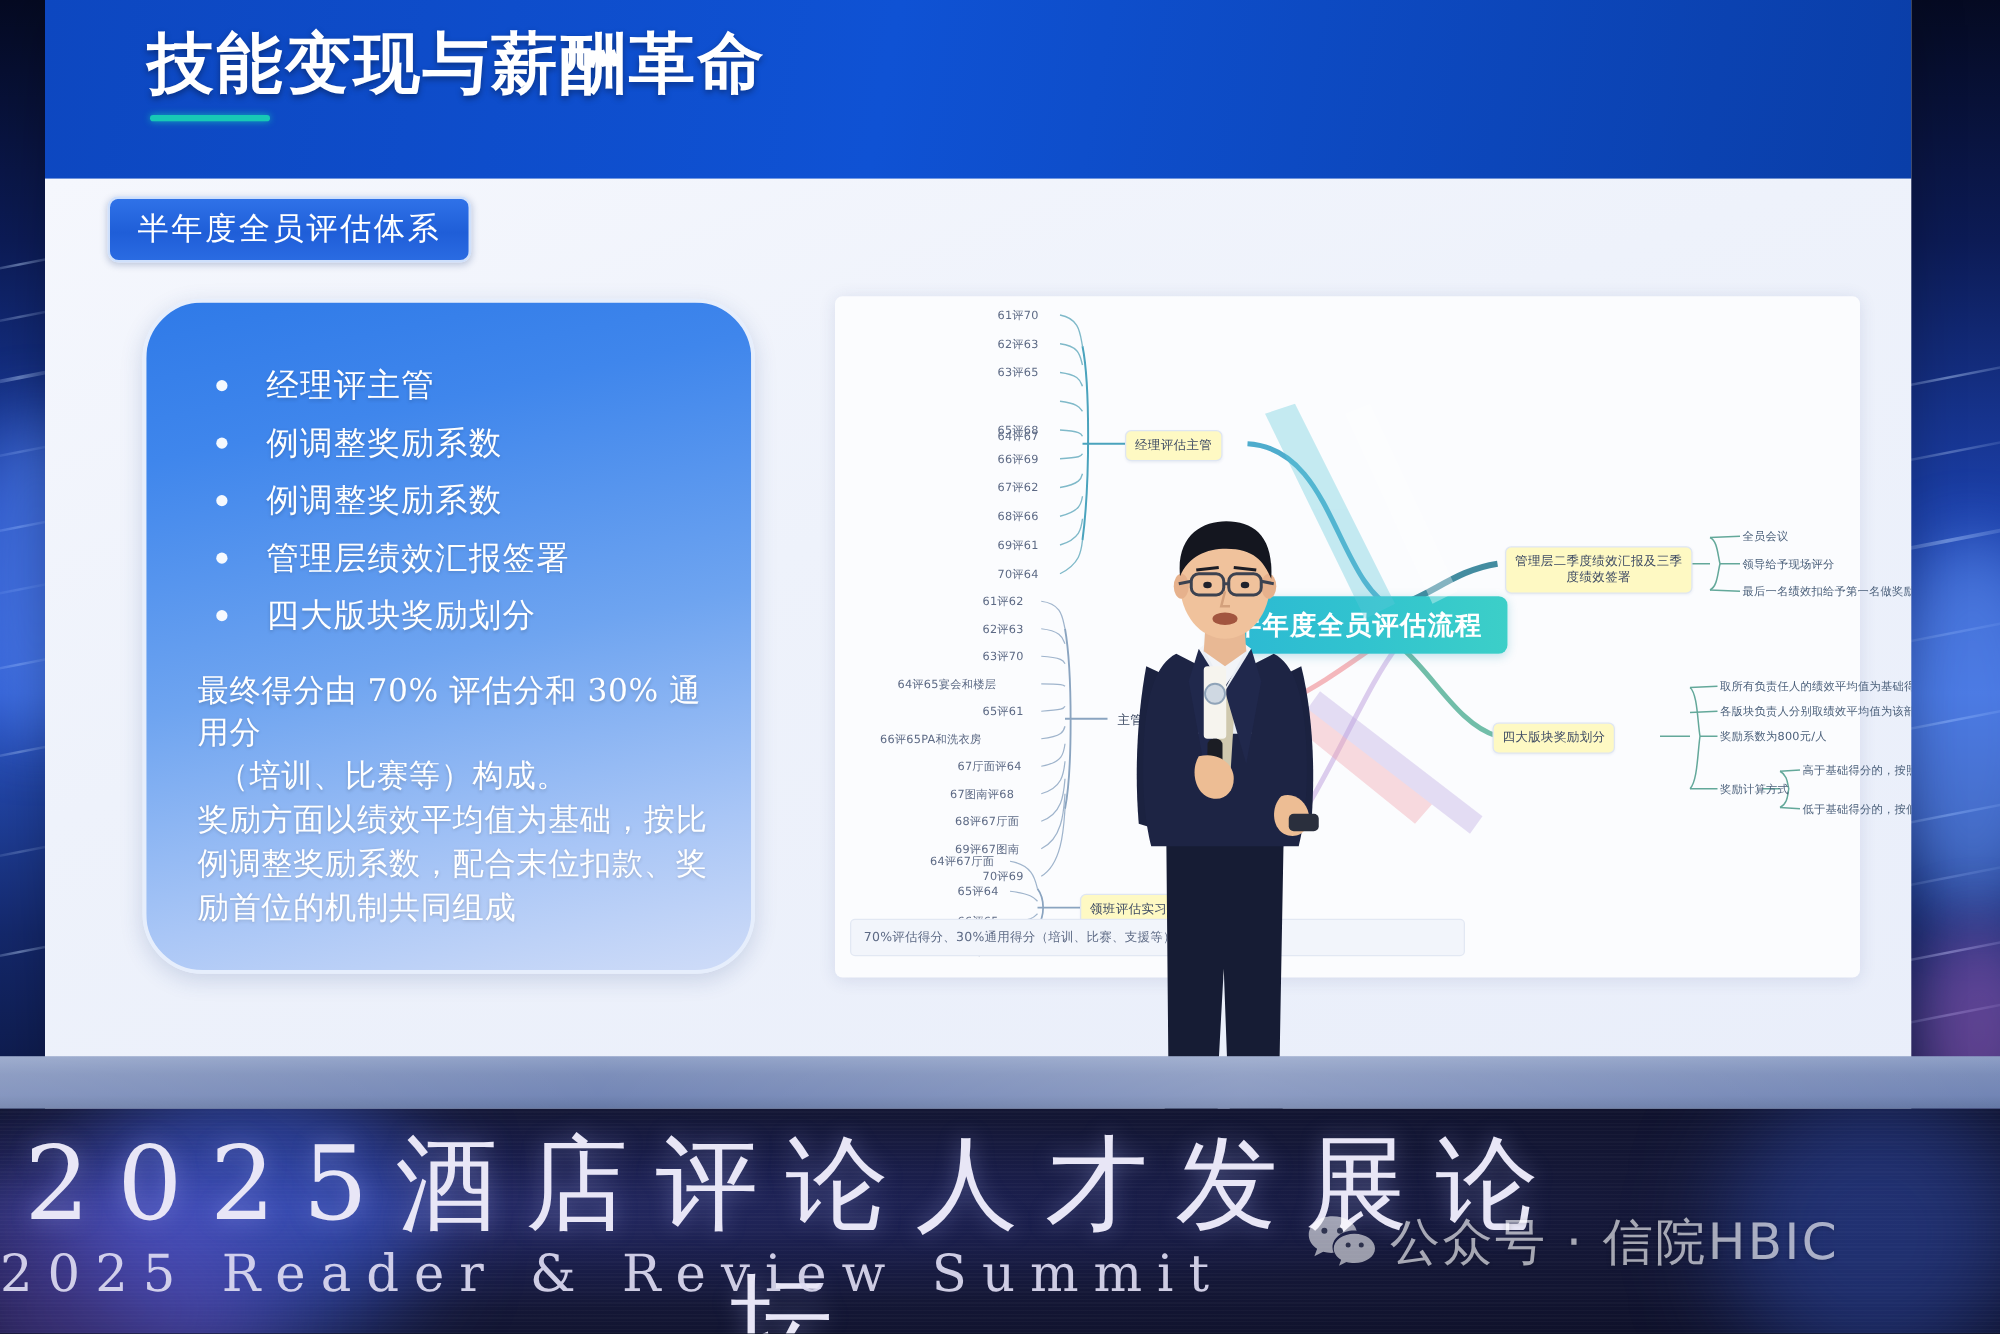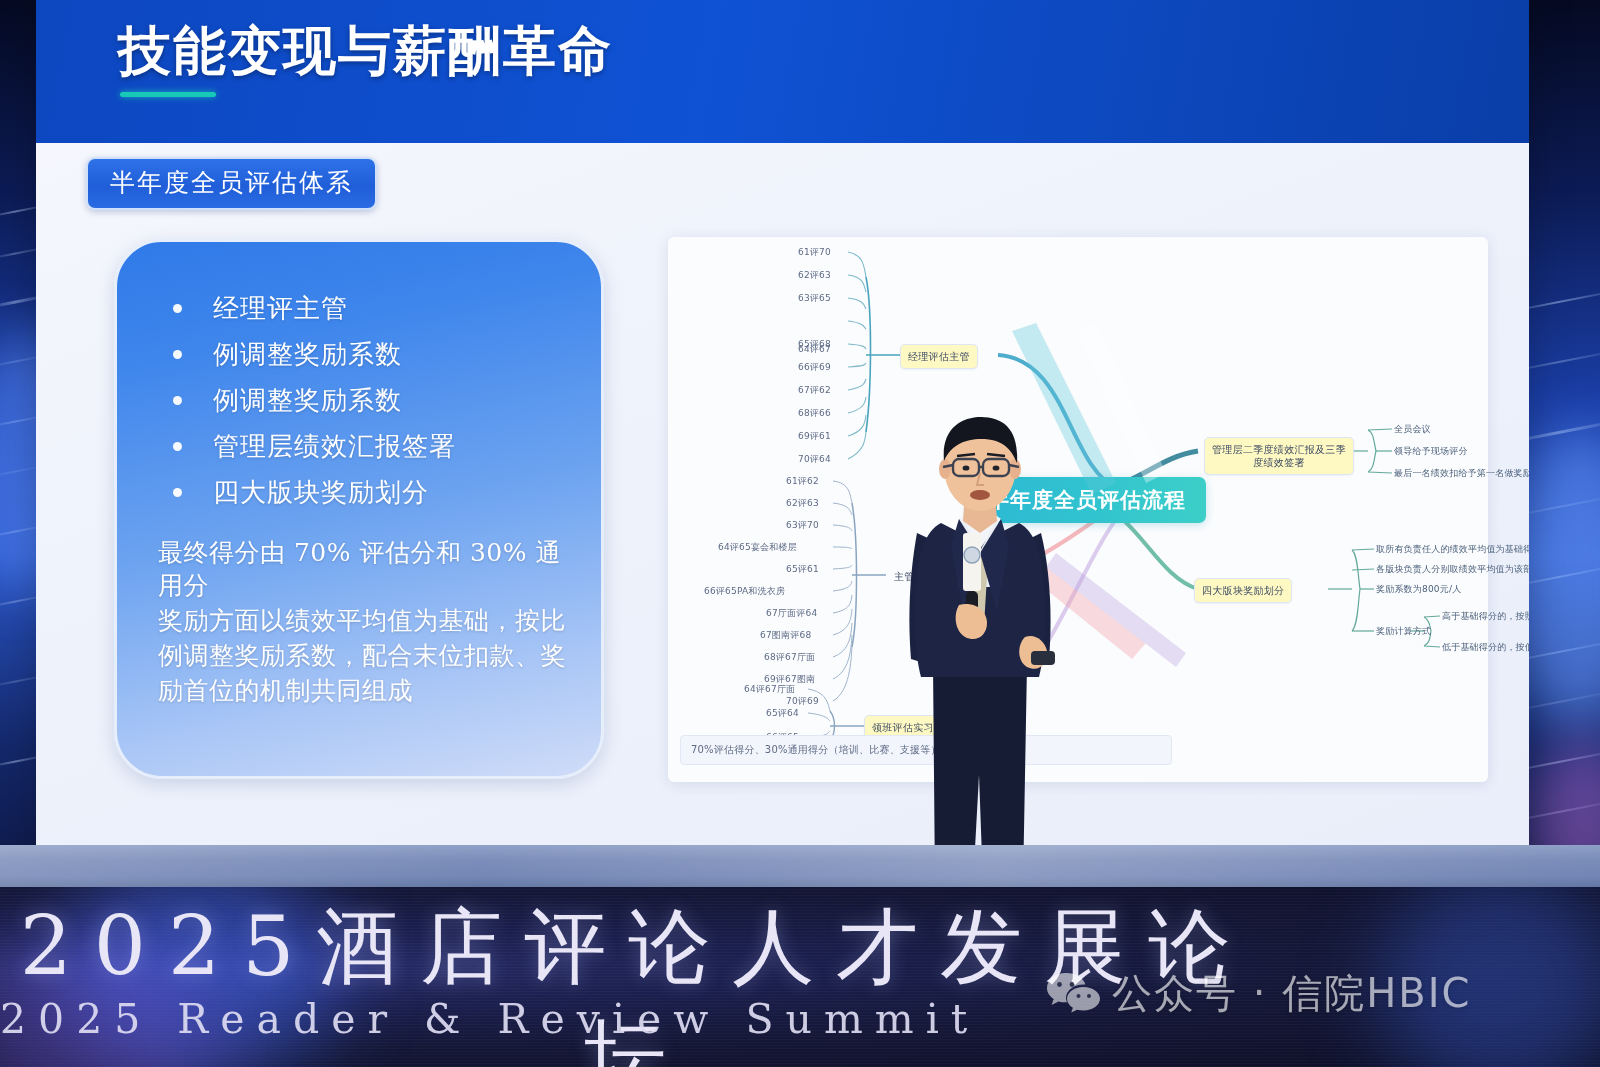--- a/index.html
+++ b/index.html
@@ -158,20 +158,21 @@
       <div id="info-card">
         <ul class="bullets">
           <li>经理评主管</li>
           <li>例调整奖励系数</li>
           <li>例调整奖励系数</li>
           <li>管理层绩效汇报签署</li>
           <li>四大版块奖励划分</li>
         </ul>
         <div id="info-foot">
           <p class="foot-p">最终得分由 70% 评估分和 30% 通用分</p>
+          <p class="foot-p indent">（培训、比赛等）构成。</p>
           <p class="foot-p">奖励方面以绩效平均值为基础，按比</p>
           <p class="foot-p">例调整奖励系数，配合末位扣款、奖</p>
           <p class="foot-p">励首位的机制共同组成</p>
         </div>
       </div>
 
       <div id="mm-card">
 
         <svg id="mm-svg" viewBox="0 0 820 545">
           <g fill="none" stroke="#7fb9c9" stroke-width="1.1">

